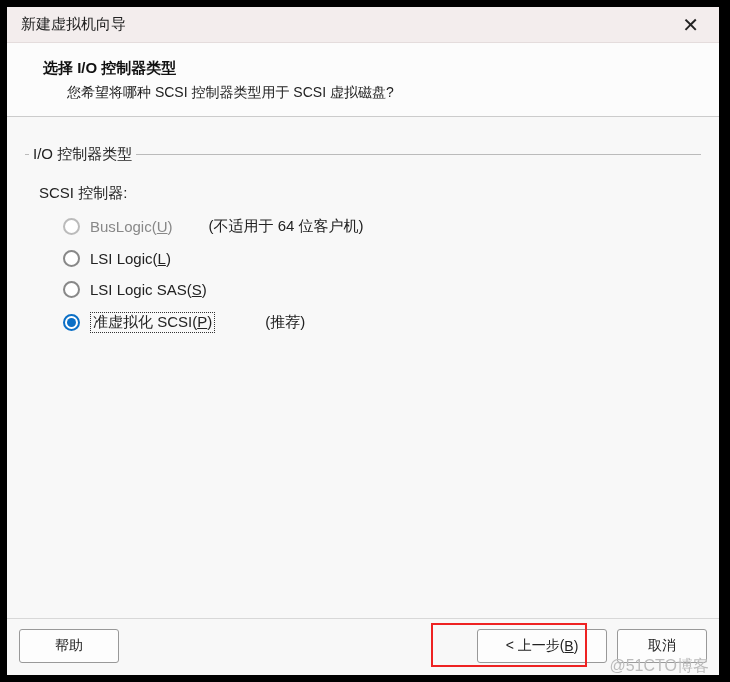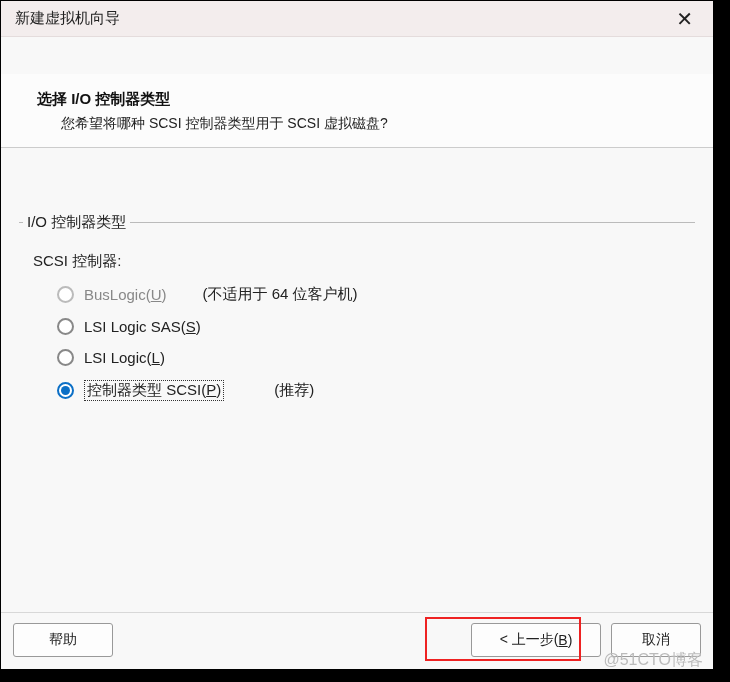--- a/index.html
+++ b/index.html
@@ -8,26 +8,26 @@
       padding: 0;
     }
     body {
       font-family: "Microsoft YaHei", "SimSun", Arial, sans-serif;
       font-size: 14px;
       background: #000;
     }
     .dialog {
       width: 714px;
       height: 670px;
+      margin: 6px;
       background: #f8f8f8;
       border: 1px solid #000;
       display: flex;
       flex-direction: column;
       position: relative;
-      gap: 37px;
     }
     .titlebar {
       height: 36px;
       background: #f3eded;
       display: flex;
       align-items: center;
       justify-content: space-between;
       padding: 0 12px 0 14px;
       border-bottom: 1px solid #e4dcdc;
     }
@@ -213,37 +213,37 @@
         <span class="radio-outer disabled"></span>
         <span class="radio-label disabled">
           <span>BusLogic(</span><span class="mnemonic">U</span><span>)</span>
         </span>
         <span class="radio-hint">(不适用于 64 位客户机)</span>
       </div>
 
       <div class="radio-row row-gap">
         <span class="radio-outer"></span>
         <span class="radio-label">
-          <span>LSI Logic SAS(</span><span class="mnemonic">S</span><span>)</span>
+          <span>LSI Logic(</span><span class="mnemonic">L</span><span>)</span>
         </span>
       </div>
 
       <div class="radio-row row-gap">
         <span class="radio-outer"></span>
         <span class="radio-label">
-          <span>LSI Logic(</span><span class="mnemonic">L</span><span>)</span>
+          <span>LSI Logic SAS(</span><span class="mnemonic">S</span><span>)</span>
         </span>
       </div>
 
       <div class="radio-row">
         <span class="radio-outer selected">
             <span class="radio-inner"></span>
           </span>
         <span class="radio-label selected">
-          <span>控制器类型 SCSI(</span><span class="mnemonic">P</span><span>)</span>
+          <span>准虚拟化 SCSI(</span><span class="mnemonic">P</span><span>)</span>
         </span>
         <span class="radio-hint recommend">(推荐)</span>
       </div>
 
     </fieldset>
   </div>
 
   <div class="footer">
     <button class="btn btn-help">帮助</button>
     <div class="footer-spacer"></div>

